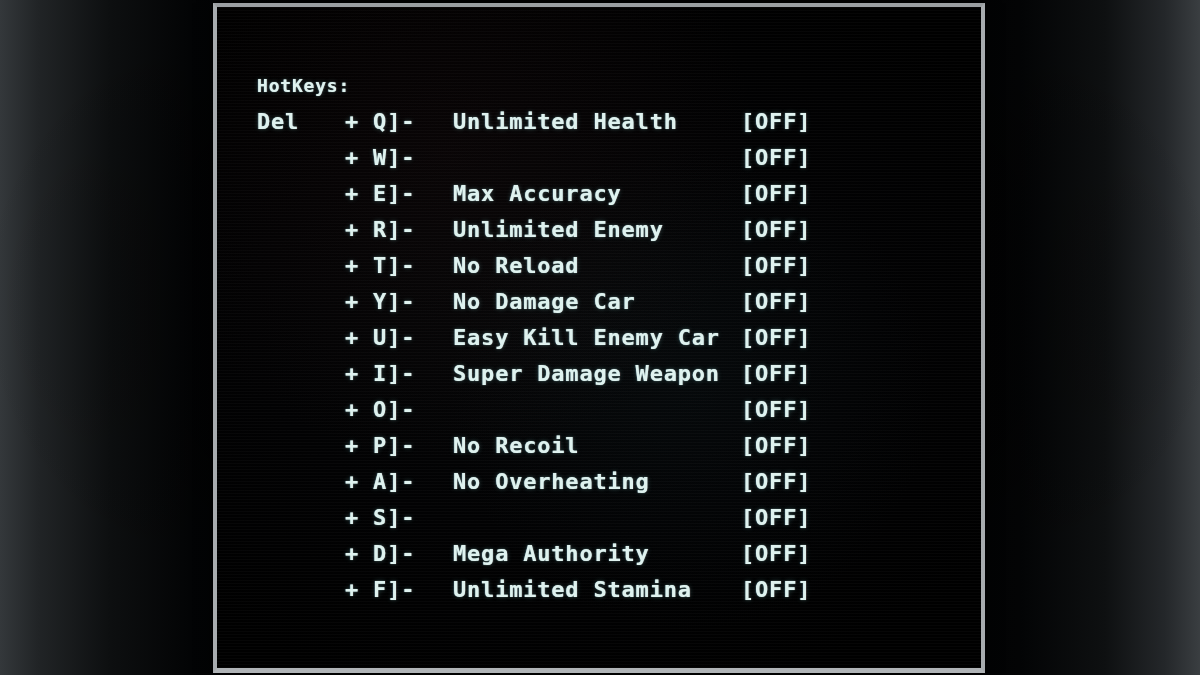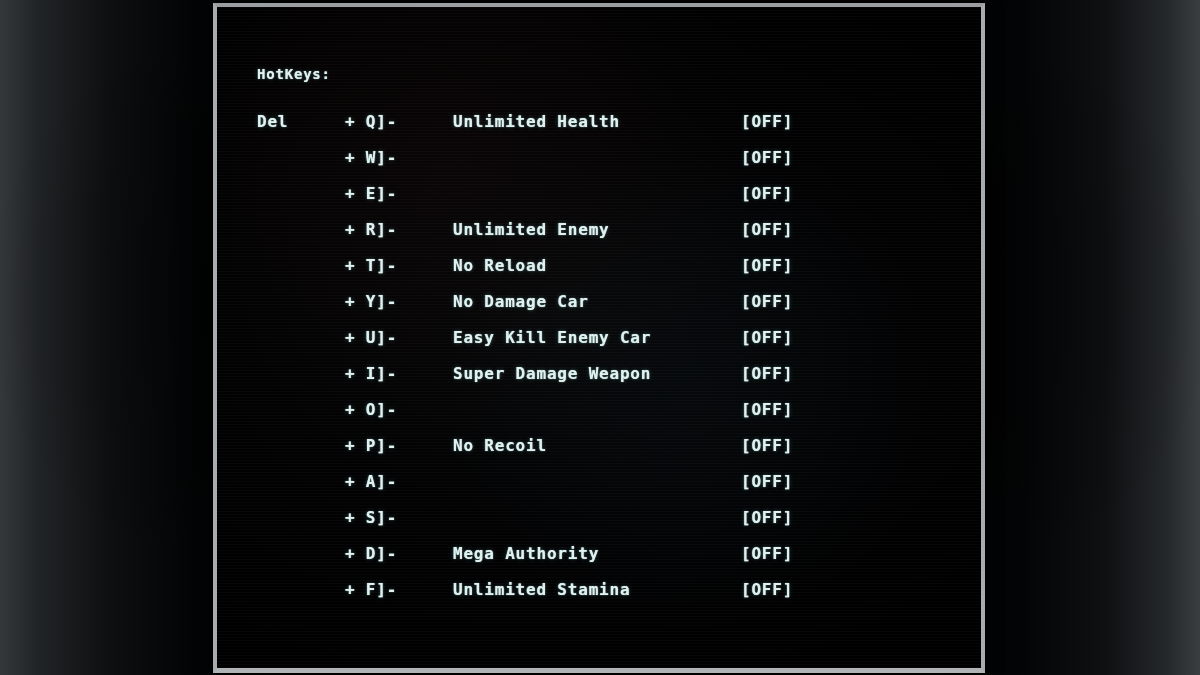--- a/index.html
+++ b/index.html
@@ -107,21 +107,21 @@
   .row {
     position: relative;
     height: 36px;
     line-height: 36px;
     white-space: nowrap;
   }
 
   .col {
     position: absolute;
     top: 0;
-    font-size: 16px;
+    font-size: 22px;
     letter-spacing: 0.8px;
     font-weight: 700;
     color: #dff2ef;
     text-shadow:
       0 0 1px rgba(190,235,230,0.75),
       0 0 5px rgba(120,200,195,0.30),
       1px 0 0 rgba(255,90,90,0.10),
       -1px 0 0 rgba(90,160,255,0.10);
   }
 
@@ -132,21 +132,21 @@
 
   
   #header-row {
     position: absolute;
     top: 50px;
     left: 0;
     width: 100%;
     height: 34px;
     line-height: 34px;
   }
-  #header-row .col { font-size: 14px; }
+  #header-row .col { font-size: 18px; margin-top: 12px; }
   .hdr-hotkeys { left: 40px; }
   .hdr-option  { left: 212px; }
 
   #rows-area {
     position: absolute;
     top: 97px;
     left: 0;
     width: 100%;
   }
 </style>
@@ -172,20 +172,21 @@
             <span class="col col-state">[OFF]</span>
           </div>
           <div class="row">
             <span class="col col-mod"></span>
             <span class="col col-key">+ W]-</span>
             <span class="col col-state">[OFF]</span>
           </div>
           <div class="row">
             <span class="col col-mod"></span>
             <span class="col col-key">+ E]-</span>
+            <span class="col col-label">Max Accuracy</span>
             <span class="col col-state">[OFF]</span>
           </div>
           <div class="row">
             <span class="col col-mod"></span>
             <span class="col col-key">+ R]-</span>
             <span class="col col-label">Unlimited Enemy</span>
             <span class="col col-state">[OFF]</span>
           </div>
           <div class="row">
             <span class="col col-mod"></span>
@@ -218,20 +219,21 @@
           </div>
           <div class="row">
             <span class="col col-mod"></span>
             <span class="col col-key">+ P]-</span>
             <span class="col col-label">No Recoil</span>
             <span class="col col-state">[OFF]</span>
           </div>
           <div class="row">
             <span class="col col-mod"></span>
             <span class="col col-key">+ A]-</span>
+            <span class="col col-label">No Overheating</span>
             <span class="col col-state">[OFF]</span>
           </div>
           <div class="row">
             <span class="col col-mod"></span>
             <span class="col col-key">+ S]-</span>
             <span class="col col-state">[OFF]</span>
           </div>
           <div class="row">
             <span class="col col-mod"></span>
             <span class="col col-key">+ D]-</span>

